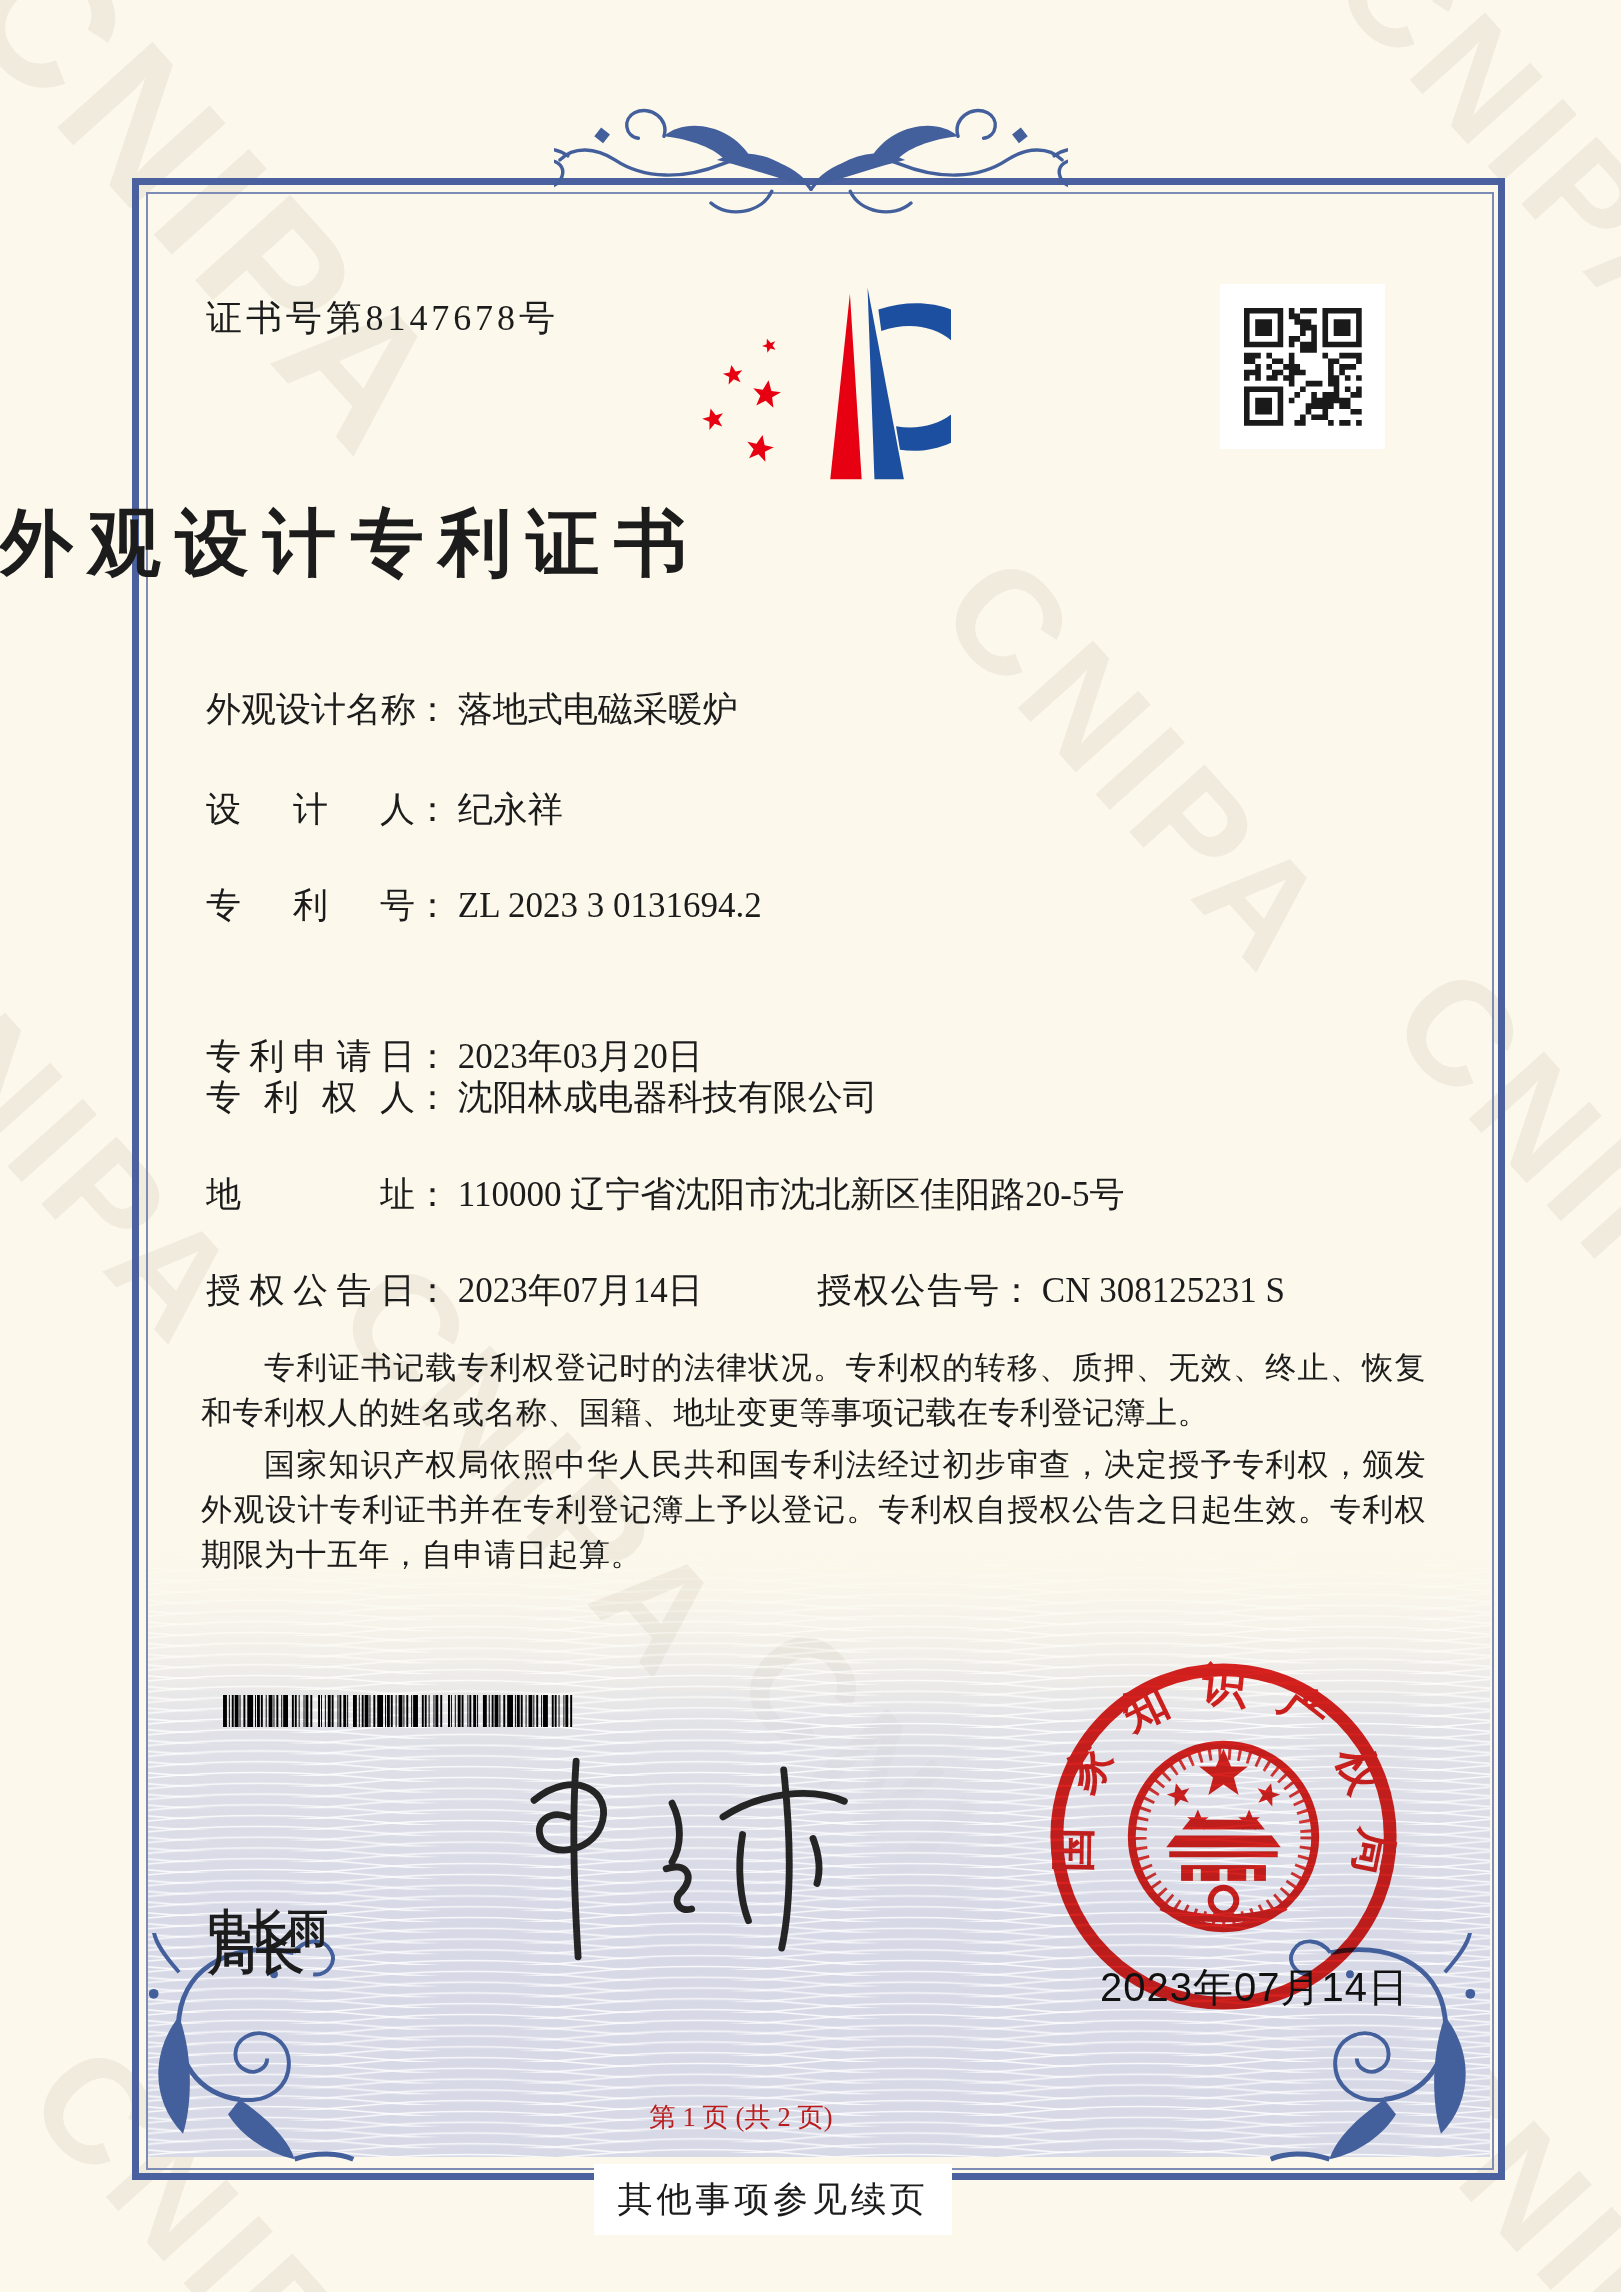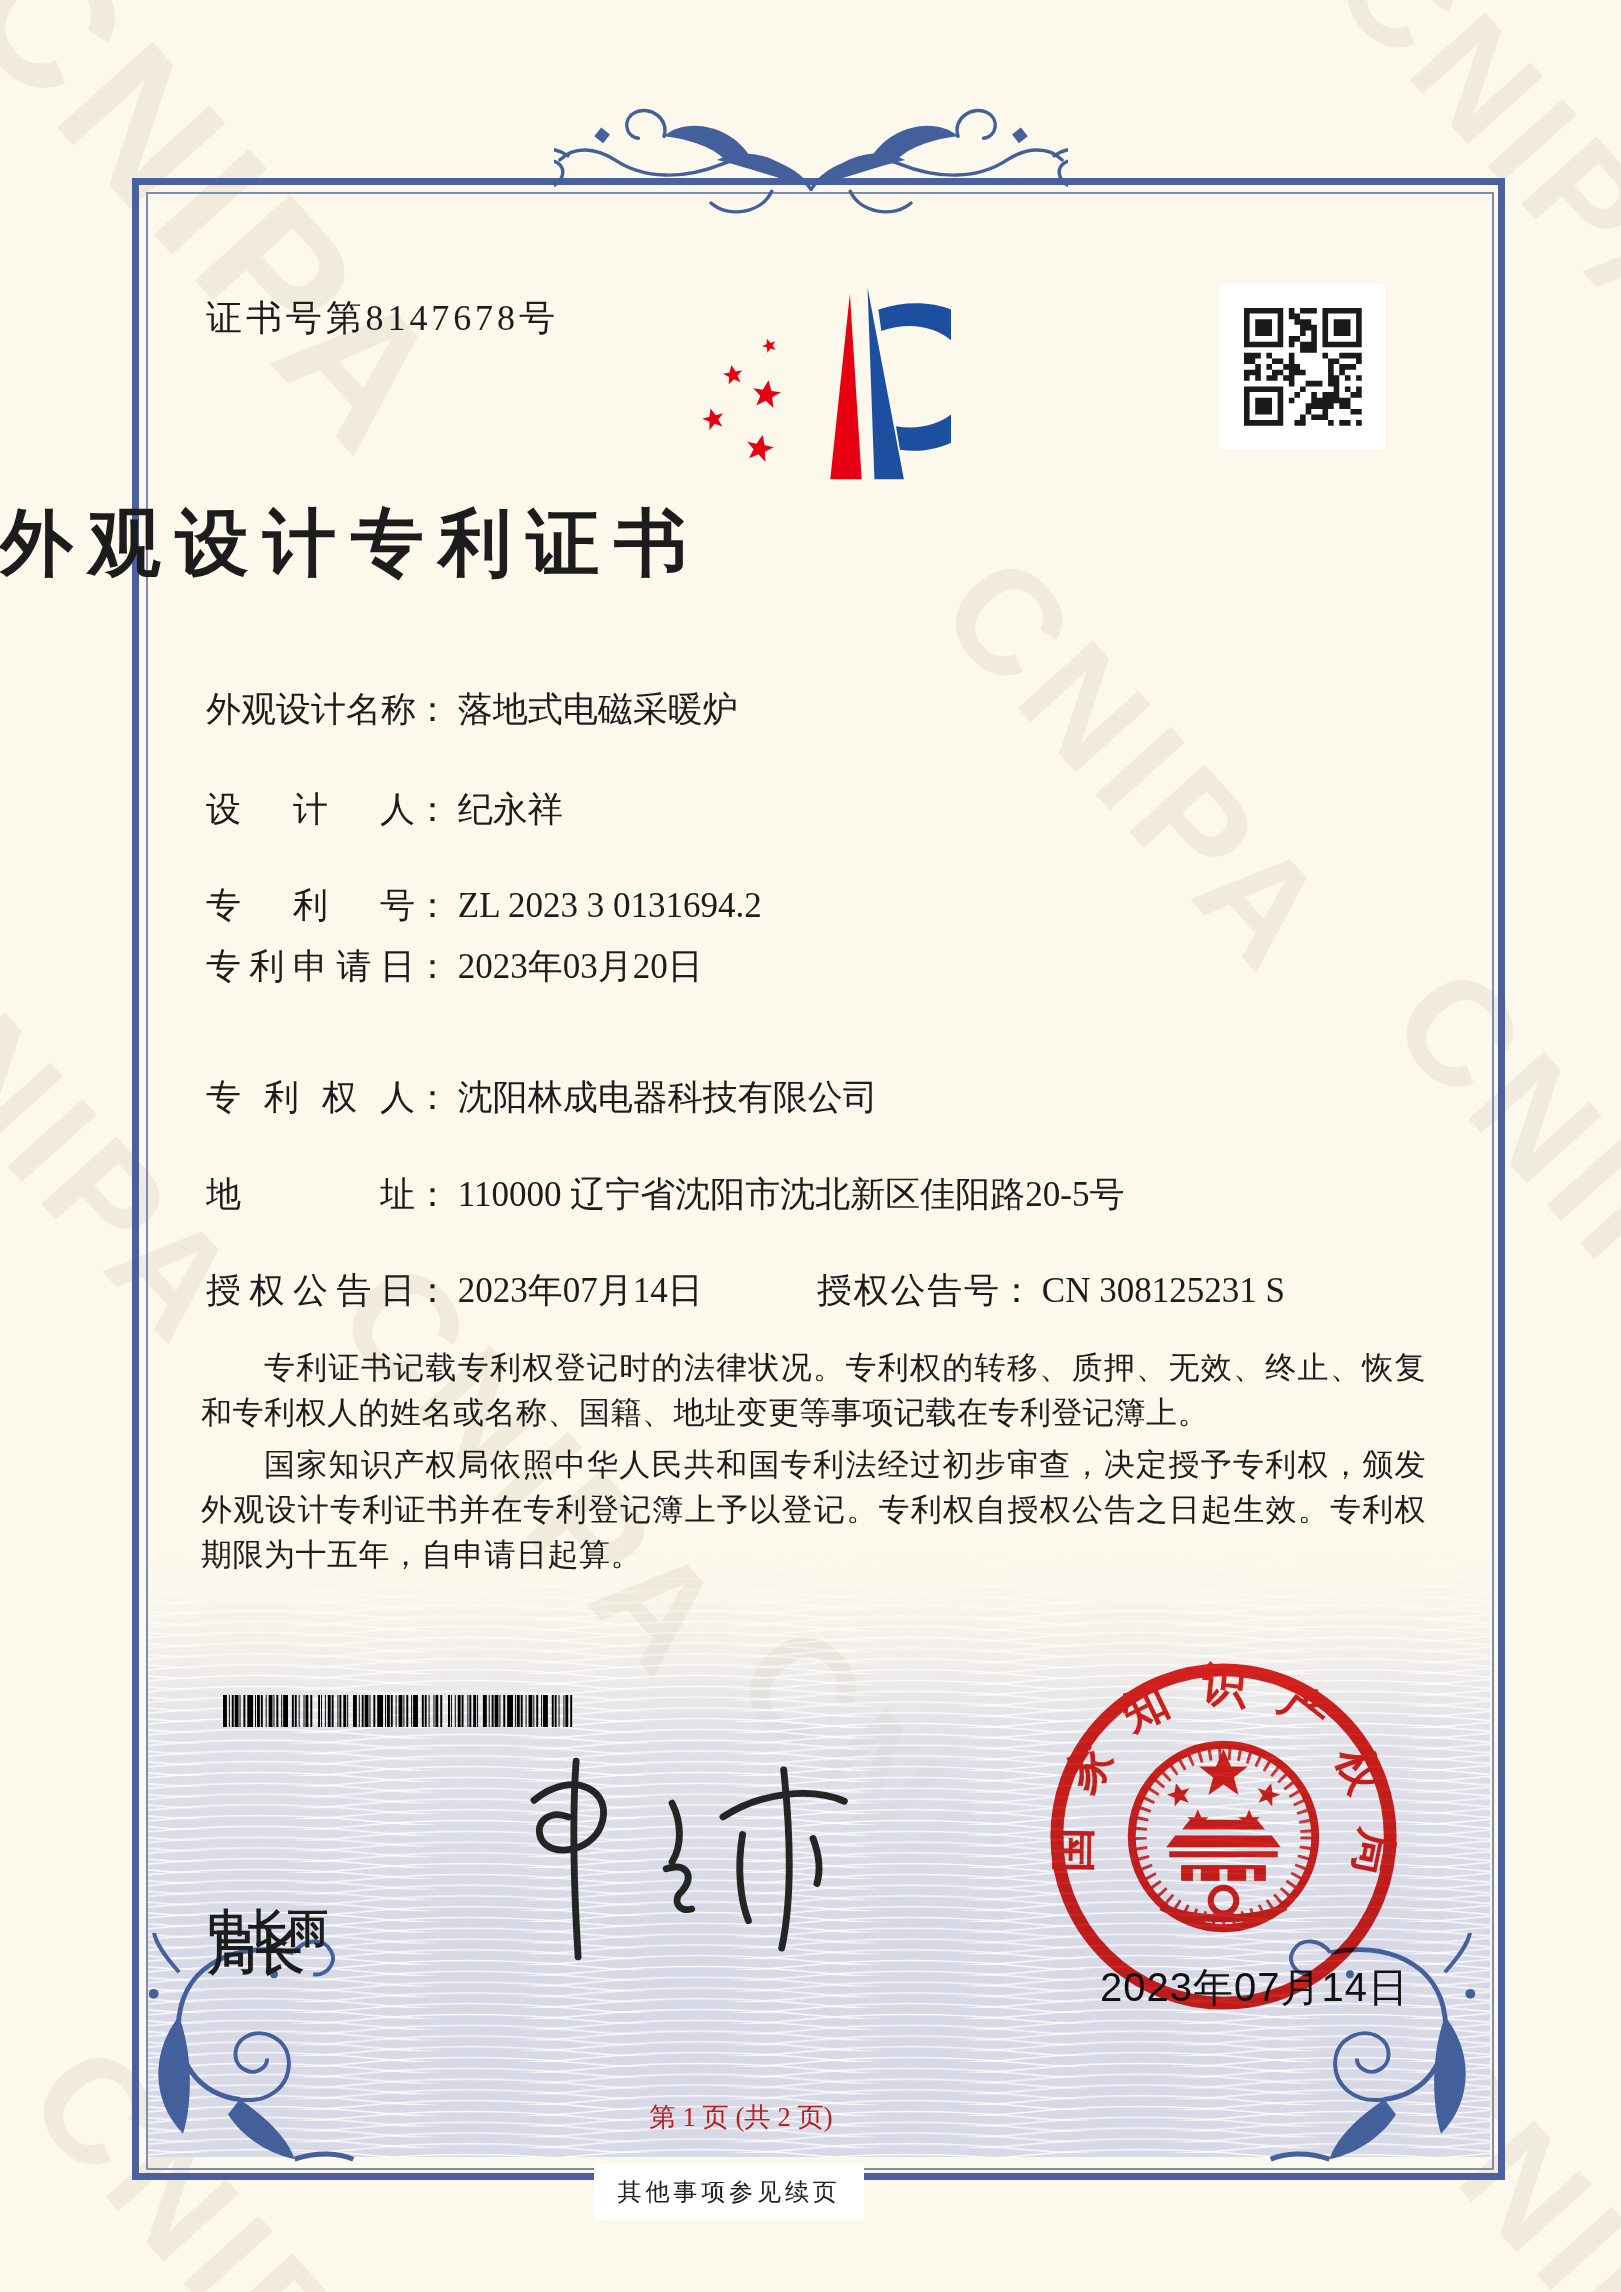--- a/index.html
+++ b/index.html
@@ -50,21 +50,21 @@
   .sig{position:absolute;left:490px;top:1756px;z-index:4;}
   
   .seal{position:absolute;left:1043px;top:1656px;width:361px;height:361px;z-index:5;
       mix-blend-mode:multiply;opacity:0.95;}
   .sealdate{position:absolute;left:1100px;top:1960px;font-size:40px;letter-spacing:1px;z-index:6;
       font-family:"Liberation Sans","DejaVu Sans",sans-serif;color:#111;}
   
   .pagenum{position:absolute;left:0;top:2099px;width:1482px;text-align:center;font-size:26.5px;
       color:#b91c1c;z-index:4;}
   .contnote{position:absolute;left:594px;top:2164px;background:#ffffff;padding:11.8px 23.5px;
-      font-size:24px;letter-spacing:3.9px;z-index:5;}
+      font-size:35px;letter-spacing:3.9px;z-index:5;}
   .ornament{position:absolute;z-index:3;}
 </style>
 </head>
 <body>
 
 <div class="page">
 
   <svg width="0" height="0" style="position:absolute">
     <defs>
       <path id="star" d="M0,-10L2.94,-3.09L9.51,-3.09L4.05,1.18L5.88,8.09L0,4L-5.88,8.09L-4.05,1.18L-9.51,-3.09L-2.94,-3.09Z"></path>
@@ -151,21 +151,21 @@
 
   <div class="field" style="top:787px">
     <span class="flabel">设计人</span><span class="fcolon">：</span><span class="fvalue">纪永祥</span>
   </div>
   <div class="field" style="top:687px">
     <span class="flabel">外观设计名称</span><span class="fcolon">：</span><span class="fvalue">落地式电磁采暖炉</span>
   </div>
   <div class="field" style="top:883px">
     <span class="flabel">专利号</span><span class="fcolon">：</span><span class="fvalue">ZL 2023 3 0131694.2</span>
   </div>
-  <div class="field" style="top:944px">
+  <div class="field" style="top:1034px">
     <span class="flabel">专利申请日</span><span class="fcolon">：</span><span class="fvalue">2023年03月20日</span>
   </div>
   <div class="field" style="top:1075px">
     <span class="flabel">专利权人</span><span class="fcolon">：</span><span class="fvalue">沈阳林成电器科技有限公司</span>
   </div>
   <div class="field" style="top:1172px">
     <span class="flabel">地址</span><span class="fcolon">：</span><span class="fvalue">110000 辽宁省沈阳市沈北新区佳阳路20-5号</span>
   </div>
   <div class="field" style="top:1268px">
     <span class="flabel">授权公告日</span><span class="fcolon">：</span><span class="fvalue">2023年07月14日</span>

